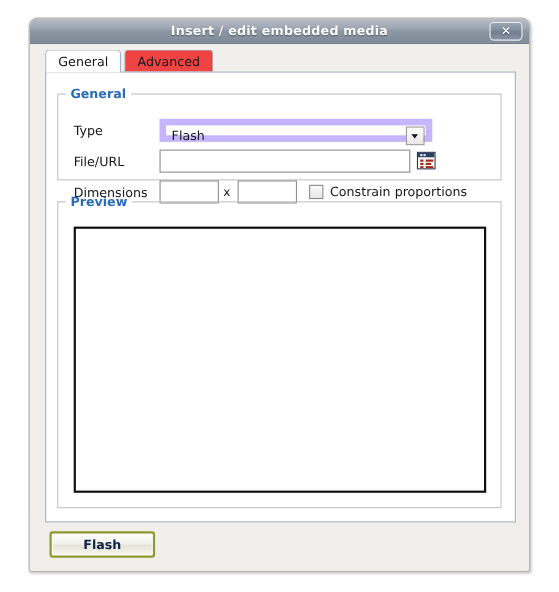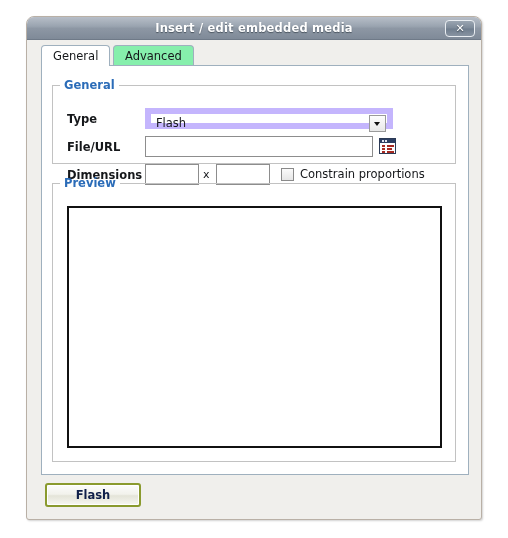--- a/index.html
+++ b/index.html
@@ -96,21 +96,21 @@
     top: 1px;
     height: 21px;
     box-sizing: border-box;
     padding: 0 11px;
     line-height: 20px;
     font-size: 11.5px;
     color: #15171a;
     border: 1px solid #9fb0be;
     border-bottom: none;
     border-radius: 4px 4px 0 0;
-    background: #86efac;
+    background: #ef4444;
     cursor: pointer;
     white-space: nowrap;
   }
 
   .tab.active {
     background: #ffffff;
     z-index: 3;
   }
 
   .tab-general { left: 6px; }
@@ -172,21 +172,20 @@
   .row-dims { top: 72px; }
 
   .field-label {
     position: absolute;
     left: 14px;
     top: 0;
     line-height: 22px;
     font-size: 11.5px;
     color: #15171a;
     white-space: nowrap;
-    font-weight: bold;
   }
 
   .text-input {
     position: absolute;
     box-sizing: border-box;
     height: 21px;
     padding: 0 4px;
     border: 1px solid #8d8d8d;
     background: #ffffff;
     font-family: "DejaVu Sans", "Liberation Sans", sans-serif;

